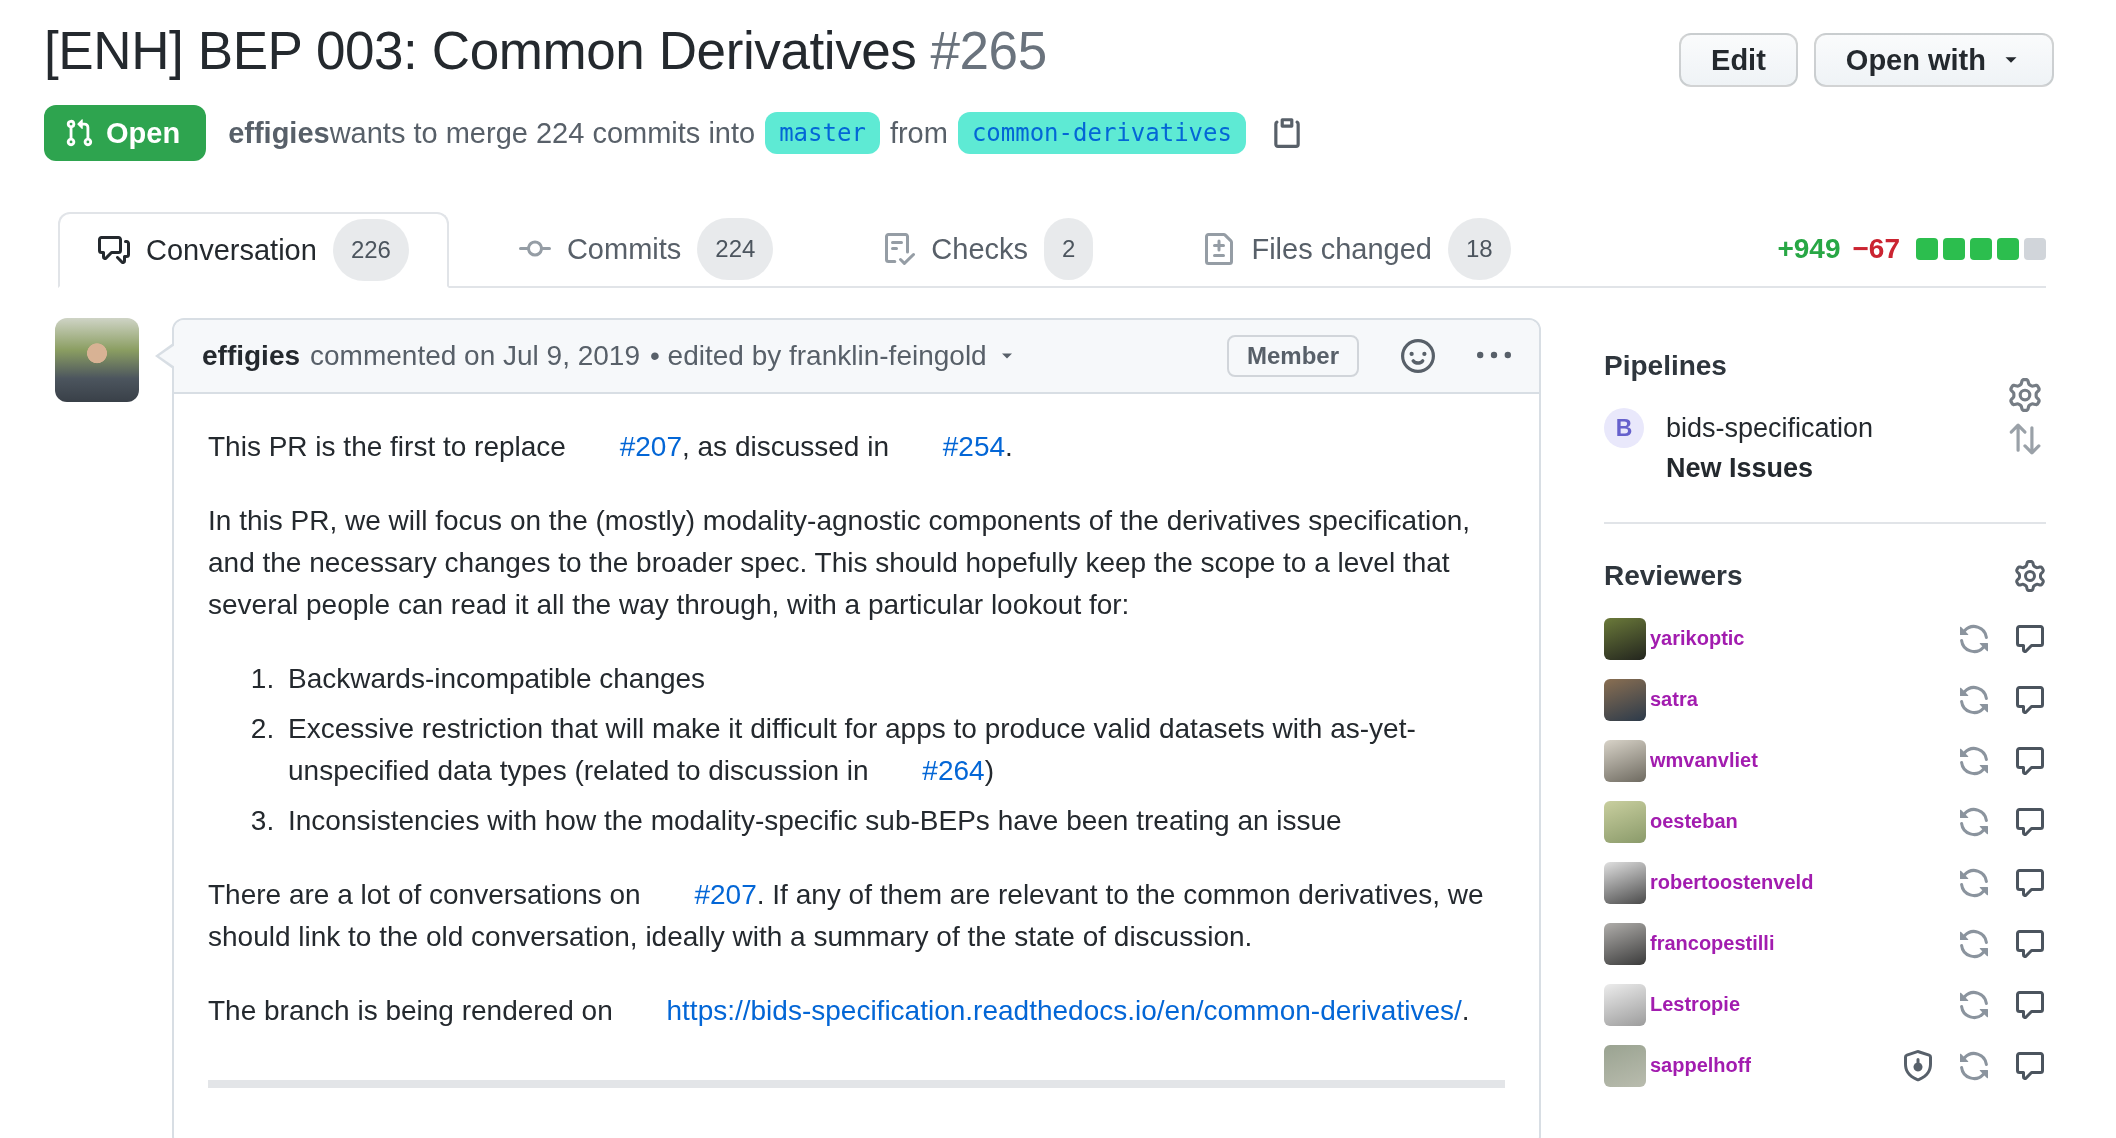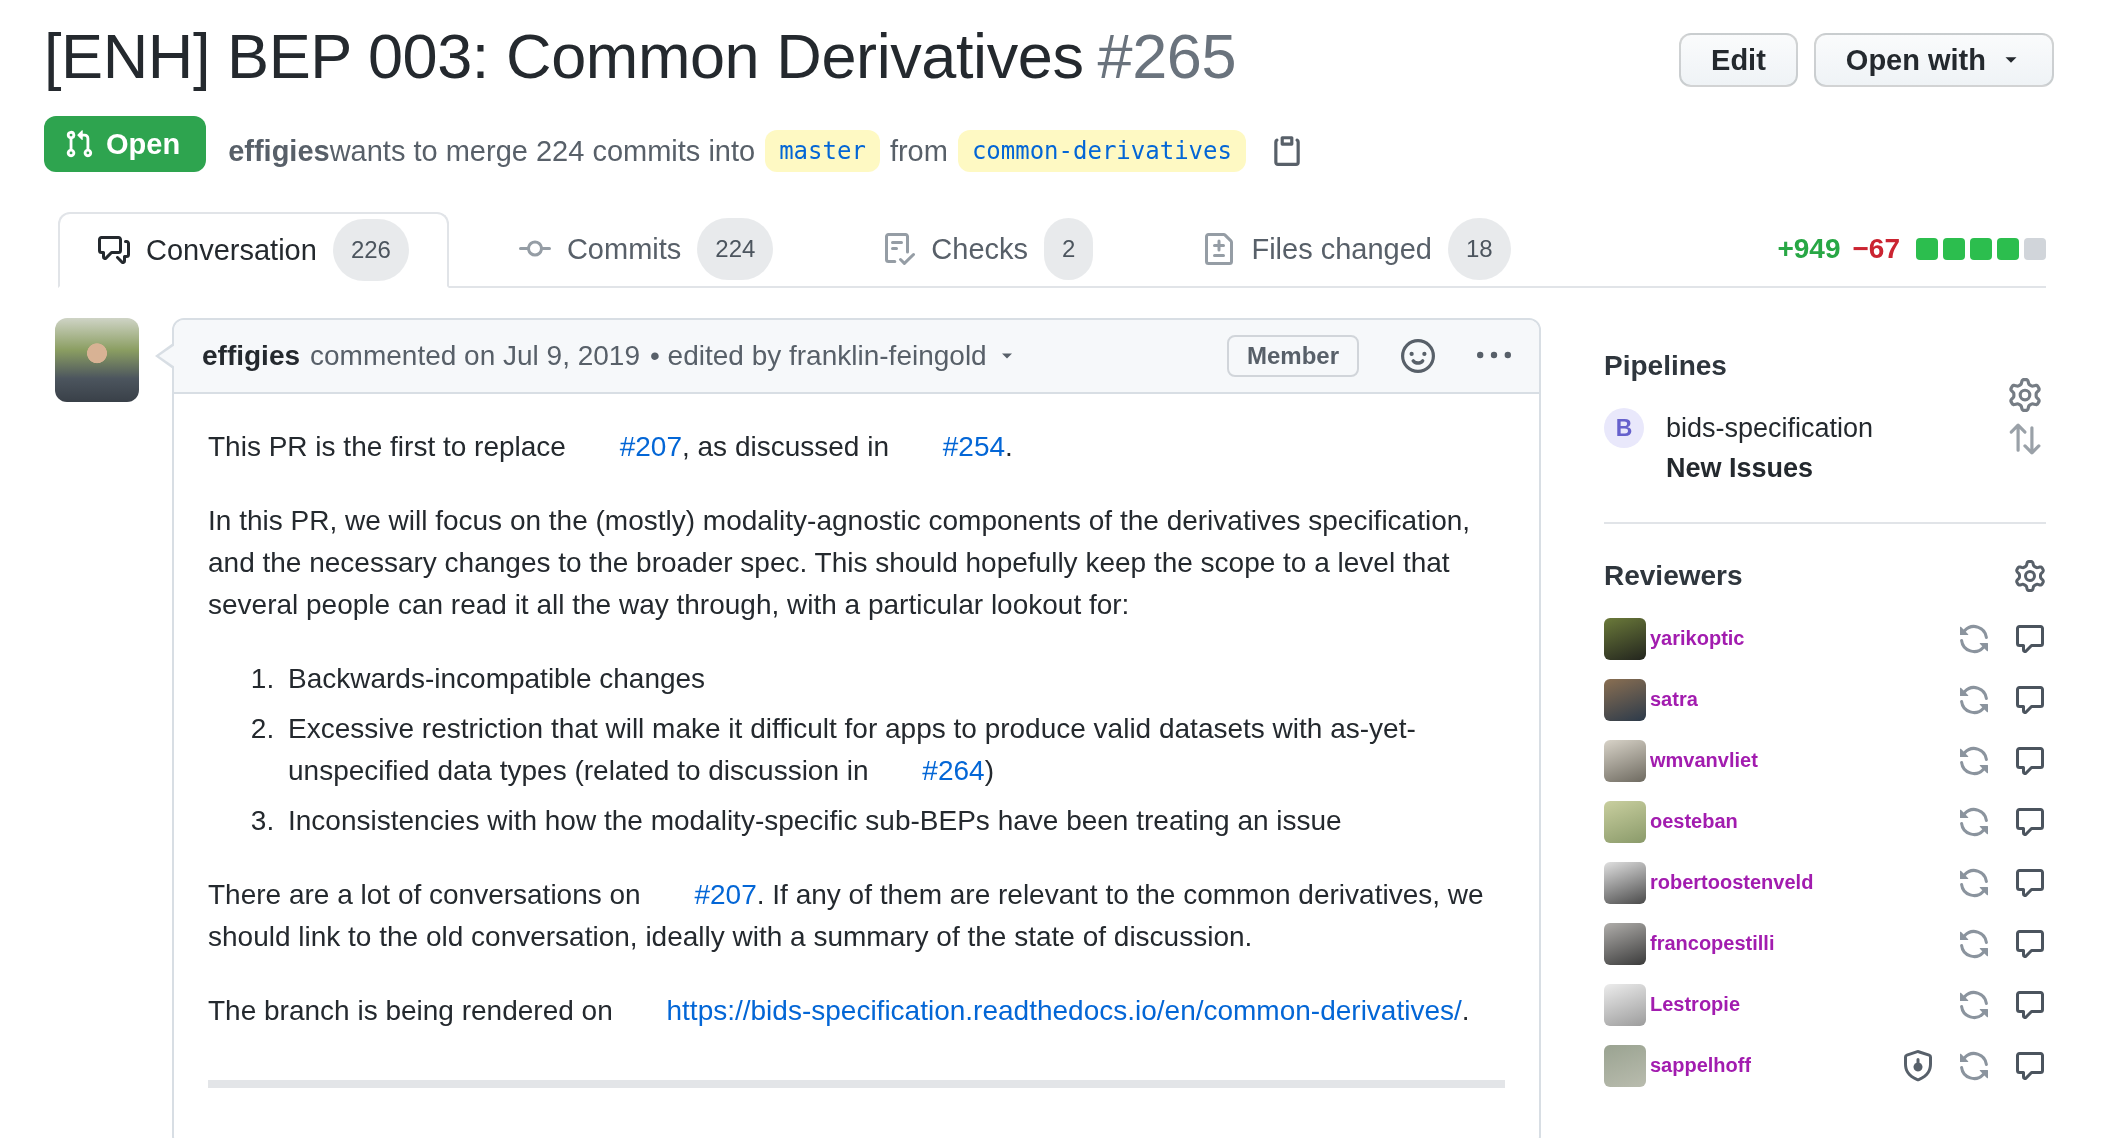--- a/index.html
+++ b/index.html
@@ -12,33 +12,33 @@
 
   
   .pr-header { position:absolute; top:0; left:44px; right:62px; }
   .header-actions { position:absolute; top:33px; right:0; display:flex; gap:16px; }
   .btn {
     height:54px; padding:0 30px; font-size:29px; font-weight:600; color:#24292e;
     background:linear-gradient(180deg,#fafbfc,#eff3f6);
     border:2px solid rgba(27,31,35,.18); border-radius:12px;
     display:flex; align-items:center; gap:14px; font-family:inherit; cursor:pointer;
   }
-  .pr-title { margin-top:20px; font-size:63px; font-weight:400; letter-spacing:-0.4px; color:#24292e; max-width:1650px; white-space:nowrap; }
+  .pr-title { margin-top:20px; font-size:53px; font-weight:400; letter-spacing:-0.4px; color:#24292e; max-width:1650px; white-space:nowrap; }
   .pr-number { color:#6a737d; margin-left:14px; }
-  .pr-status { margin-top:24px; display:flex; align-items:flex-end; font-size:29px; color:#586069; }
+  .pr-status { margin-top:24px; display:flex; align-items:center; font-size:29px; color:#586069; }
   .state-badge {
     background:#2ea44f; color:#fff; font-weight:600; font-size:29px;
     padding:0 26px 0 20px; height:56px; border-radius:12px;
     display:inline-flex; align-items:center; gap:12px; margin-right:22px;
   }
   .merge-desc { display:inline-flex; align-items:center; flex-wrap:nowrap; }
   .merge-author { font-weight:700; color:#586069; }
   .branch-label {
     font-family:"DejaVu Sans Mono", monospace; font-size:24px; color:#0366d6;
-    background:#fef9c3; padding:7px 14px; border-radius:12px; margin:0 10px; cursor:pointer;
+    background:#5eead4; padding:7px 14px; border-radius:12px; margin:0 10px; cursor:pointer;
   }
   .copy-btn { color:#586069; margin-left:14px; cursor:pointer; }
 
   
   .tabnav { position:absolute; top:212px; left:58px; right:70px; height:76px;
     border-bottom:2px solid #e1e4e8; display:flex; gap:30px; }
   .tab {
     display:flex; align-items:center; gap:16px; padding:0 38px; font-size:29px;
     color:#586069; cursor:pointer; border:2px solid transparent;
   }

